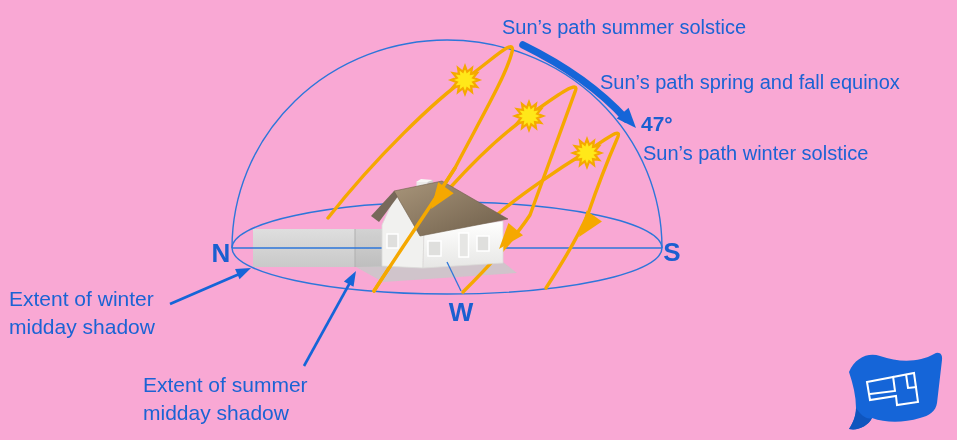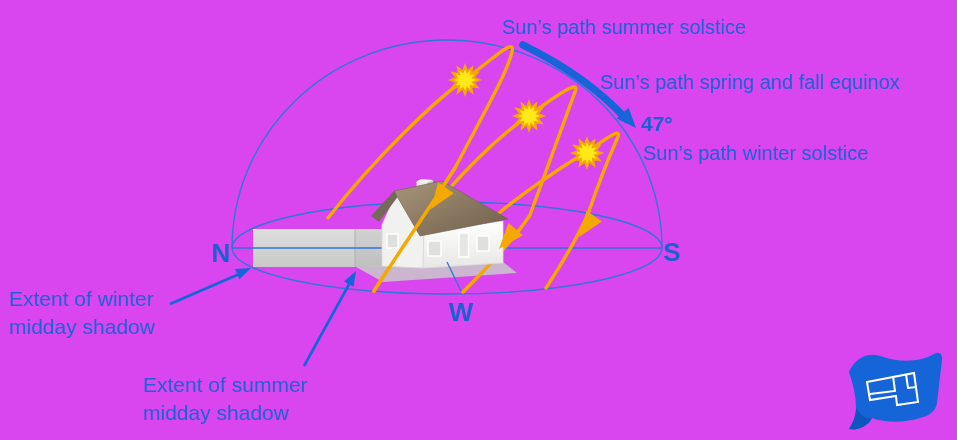--- a/index.html
+++ b/index.html
@@ -1,16 +1,16 @@
 <!DOCTYPE html>
 <html><head>
 <meta charset="utf-8">
 <style>
   html,body{margin:0;padding:0;background:#ffffff;}
-  .stage{position:relative;width:957px;height:440px;background:#d946ef;overflow:hidden;
+  .stage{position:relative;width:957px;height:440px;background:#f9a8d4;overflow:hidden;
          font-family:"Liberation Sans",sans-serif;}
   svg{display:block}
   text{font-family:"Liberation Sans",sans-serif;}
   .lbl{fill:#1B63D4;font-size:20px;}
   .lbl-big{fill:#1B63D4;font-size:21px;}
   .lbl-bold{fill:#1B5FD0;font-size:21px;font-weight:bold;}
   .compass{fill:#1B5FD0;font-size:26px;font-weight:bold;}
   .blue-line{stroke:#2D76DA;stroke-width:1.4;fill:none;}
   .axis{stroke:#2D76DA;stroke-width:1.6;fill:none;}
   .orange{stroke:#F5A800;stroke-width:3.4;fill:none;stroke-linecap:round;}

